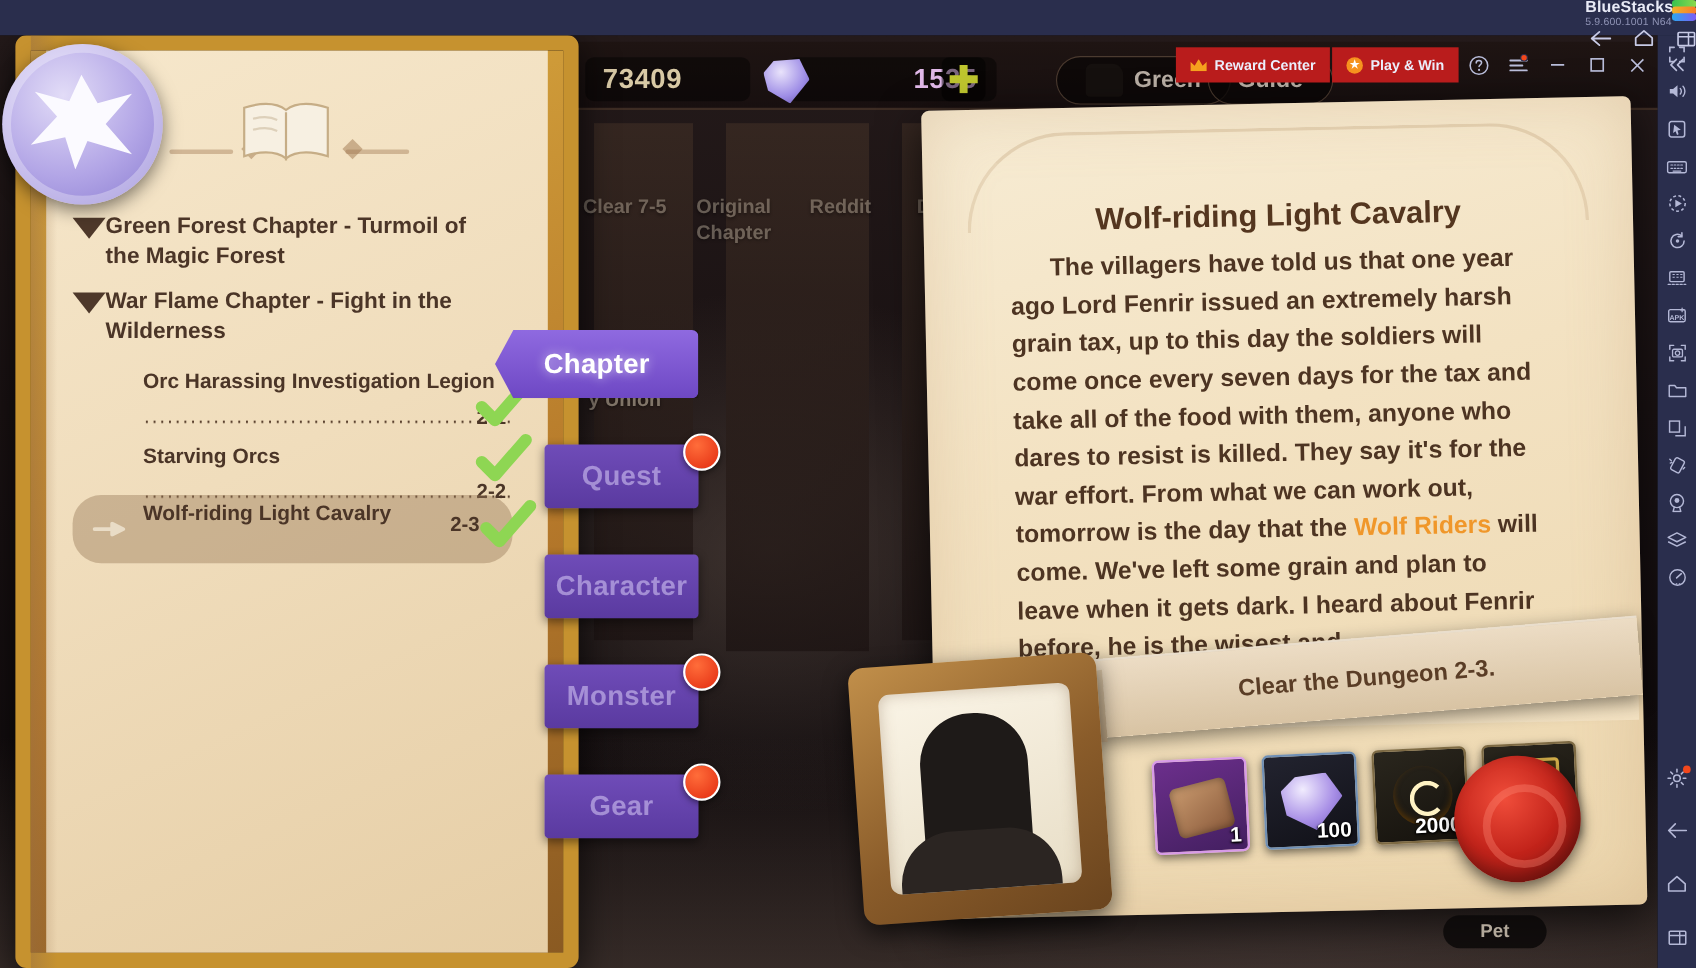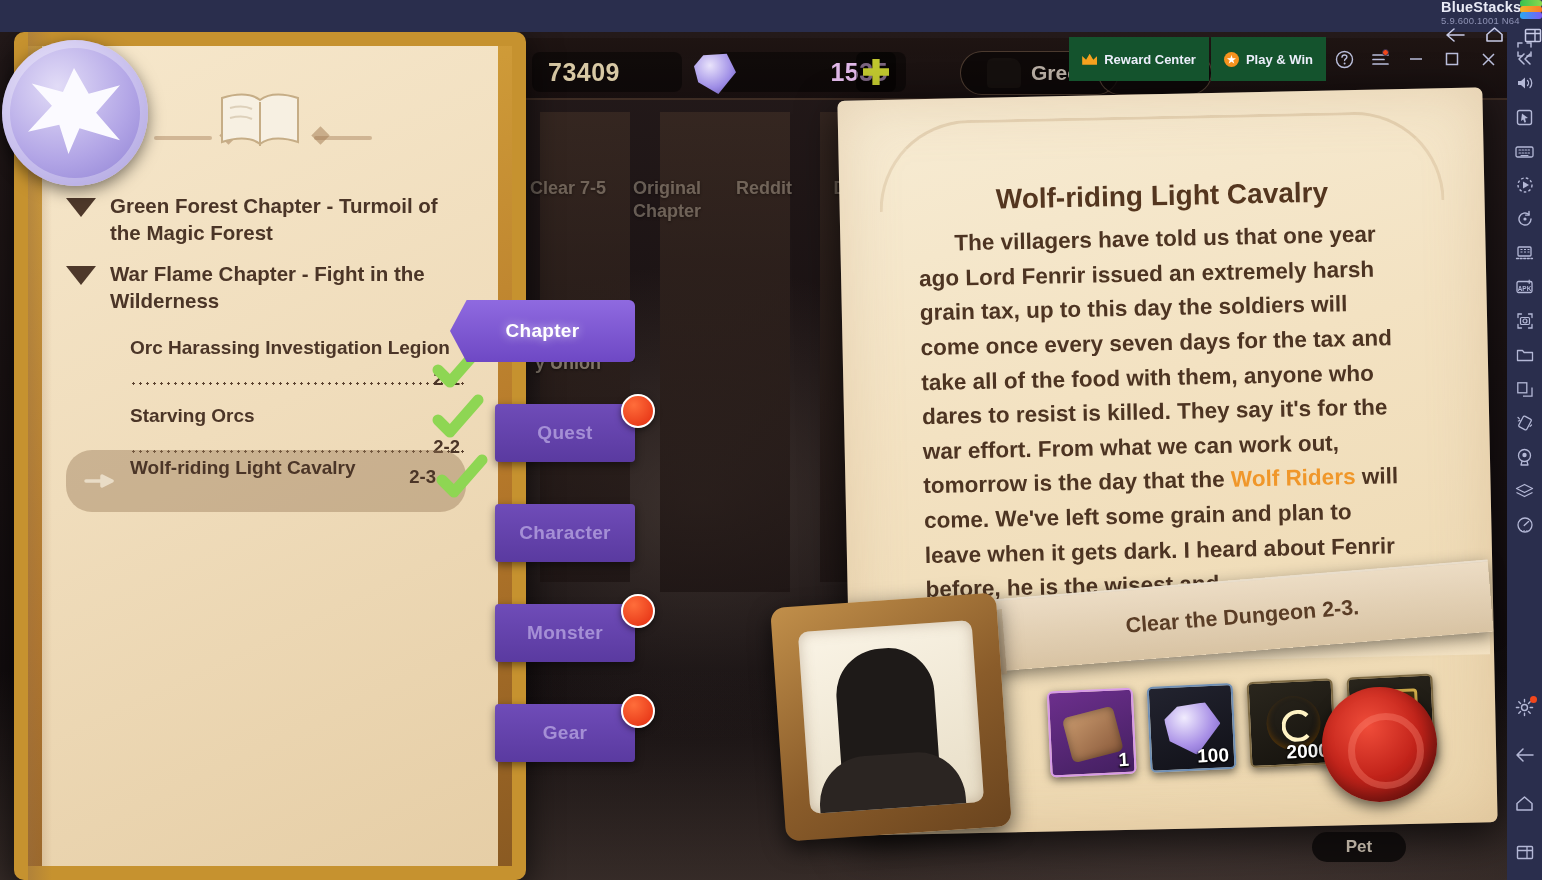--- a/index.html
+++ b/index.html
@@ -15,22 +15,22 @@
   .bs-logo i { position:absolute; left:0; width:22px; height:7px; border-radius:3px; display:block; }
   .bs-logo i:nth-child(1){ top:0;  background:linear-gradient(90deg,#37c24f,#8cd94d); }
   .bs-logo i:nth-child(2){ top:6px;background:linear-gradient(90deg,#f0b429,#f97b2a); }
   .bs-logo i:nth-child(3){ top:12px;background:linear-gradient(90deg,#2aa8f0,#7d5cf5); }
   .bs-titles { margin-left:11px; line-height:1.05; }
   .bs-name { color:#e8eaf6; font-size:14.5px; font-weight:bold; letter-spacing:.2px; }
   .bs-ver  { color:#8f93b5; font-size:9.5px; letter-spacing:.2px; margin-top:1px; }
   .navbtns { display:flex; align-items:center; margin-left:24px; gap:20px; }
   .navbtns svg { display:block; }
   .tb-right { margin-left:auto; display:flex; align-items:center; height:32px; }
-  .pill { display:flex; align-items:center; gap:7px; height:44px; padding:0 13px;
-    background:#14532d; color:#eceefb; font-size:13px; font-weight:bold; white-space:nowrap; }
+  .pill { display:flex; align-items:center; gap:7px; height:32px; padding:0 13px;
+    background:#b91c1c; color:#eceefb; font-size:13px; font-weight:bold; white-space:nowrap; }
   .pill + .pill { margin-left:2px; }
   .crown { width:15px; height:11px; position:relative; }
   .crown:before{ content:""; position:absolute; inset:0;
     background:#f6a11e; clip-path:polygon(0 100%,0 22%,26% 55%,50% 0,74% 55%,100% 22%,100% 100%); }
   .starcirc { width:15px; height:15px; border-radius:50%; background:#f6921e;
     display:flex; align-items:center; justify-content:center; color:#fff; font-size:10px; }
   .winbtn { width:36px; height:32px; display:flex; align-items:center; justify-content:center;
     position:relative; }
   .reddot { position:absolute; width:7px; height:7px; border-radius:50%; background:#f2471c;
     right:9px; top:6px; border:1px solid #2a2e4d; }
@@ -89,21 +89,21 @@
 
   .emblem { position:absolute; left:-12px; top:8px; width:146px; height:146px; border-radius:50%;
     background:radial-gradient(circle at 38% 32%, #e2dcf7, #b2a5e6 55%, #8779cf);
     box-shadow:0 5px 16px rgba(0,0,0,.5), inset 0 0 0 8px rgba(255,255,255,.3);
     z-index:5; }
   .emblem:after{ content:""; position:absolute; left:26px; top:28px; width:92px; height:86px;
     background:#fbfaff;
     clip-path:polygon(50% 0,66% 30%,100% 20%,74% 52%,100% 84%,56% 70%,44% 100%,34% 66%,0 74%,26% 44%,4% 18%,38% 28%); }
 
   
-  .chap { position:absolute; display:flex; align-items:flex-start; gap:14px; }
+  .chap { position:absolute; display:flex; align-items:flex-start; }
   .tri { width:0; height:0; border-left:15px solid transparent; border-right:15px solid transparent;
     border-top:19px solid #4e382a; margin-top:6px; flex:0 0 auto; }
   .chap-t { color:#4b3527; font-size:20.5px; font-weight:bold; line-height:1.33; width:336px; }
 
   
   .qrow { position:absolute; left:52px; width:400px; height:62px; }
   .qrow.sel { background:rgba(150,118,86,.42); border-radius:26px; }
   .qtext { position:absolute; left:64px; top:6px; width:346px; color:#4b3527;
     font-size:19px; font-weight:bold; line-height:1.25; }
   .qrow.sel .qtext { left:64px; }
@@ -117,21 +117,21 @@
     border:2.5px solid #fff; border-radius:5px; display:flex; align-items:center; justify-content:center;
     color:#fff; font-size:14px; font-weight:bold; letter-spacing:.5px;
     clip-path:polygon(6% 0,94% 0,100% 28%,94% 100%,6% 100%,0 72%);
     box-shadow:0 2px 5px rgba(0,0,0,.45); }
 
   
   .tabs { position:absolute; left:495px; top:268px; width:200px; }
   .tab { position:relative; width:140px; height:58px; margin-bottom:42px;
     background:linear-gradient(180deg,#6f4cb8,#5a3aa0);
     border-radius:4px; display:flex; align-items:center; justify-content:center;
-    color:rgba(230,220,255,.5); font-size:19px; font-weight:bold; letter-spacing:.3px;
+    color:rgba(230,220,255,.5); font-size:25px; font-weight:bold; letter-spacing:.3px;
     box-shadow:0 3px 9px rgba(0,0,0,.45); }
   .tab.active { width:185px; left:-45px; height:62px;
     background:linear-gradient(180deg,#8f6ae0,#6e48c4);
     color:#fff; text-shadow:0 0 10px rgba(255,255,255,.65);
     clip-path:polygon(0 50%, 9% 0, 100% 0, 100% 100%, 9% 100%);
     border-radius:0 6px 6px 0; box-shadow:0 4px 14px rgba(0,0,0,.6); }
   .tab .dot { position:absolute; right:-20px; top:-10px; width:34px; height:34px; border-radius:50%;
     background:radial-gradient(circle at 36% 30%, #ff6d3a, #e22b10);
     border:2.5px solid #fff; box-shadow:0 2px 6px rgba(0,0,0,.5); }
 

